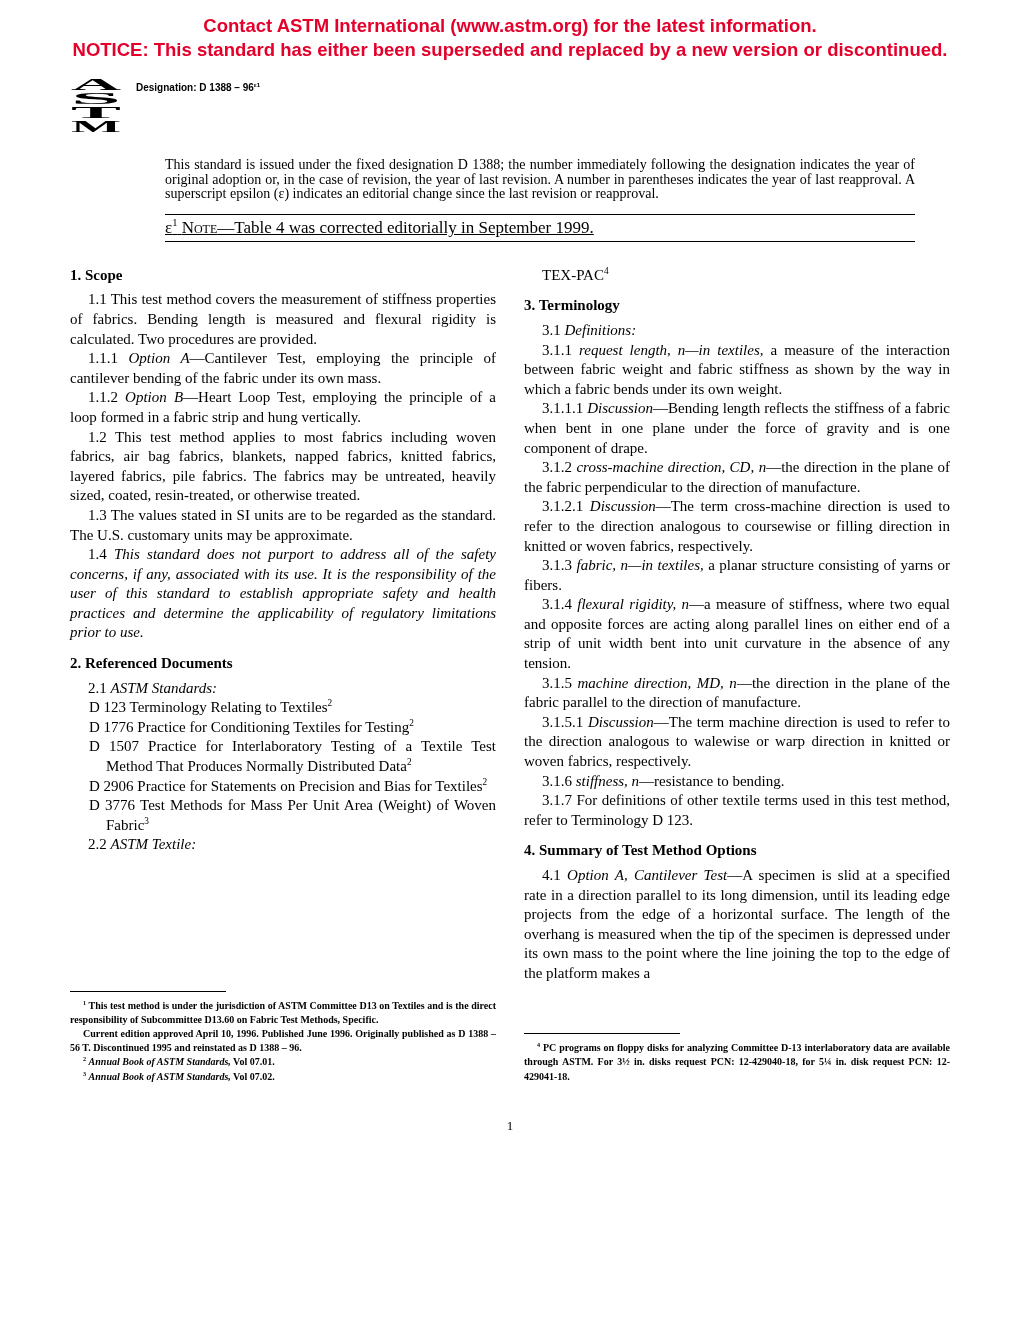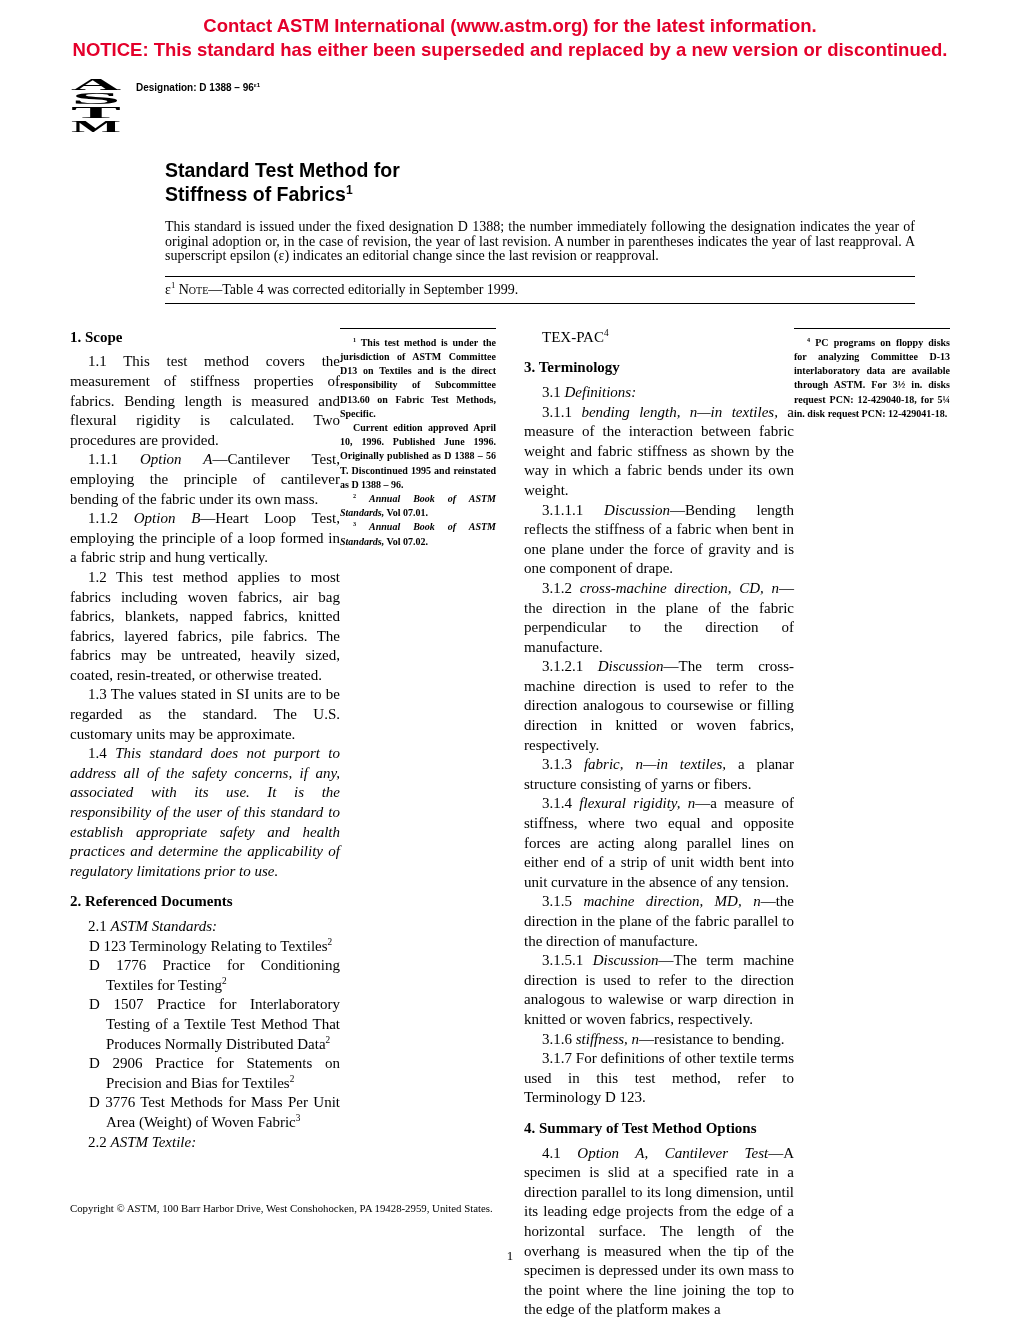--- a/index.html
+++ b/index.html
@@ -23,25 +23,25 @@
   .logo-svg { display:block; }
   .logo-t { font-family:"Liberation Serif", serif; font-weight:bold; font-size:17px; fill:#000; }
   .designation { font-family:"Liberation Sans", sans-serif; font-weight:bold; font-size:10px; padding-top:6px; }
   .sup { vertical-align:super; font-size:0.62em; line-height:0; }
 
   
   .title-block { margin:22px 35px 0 95px; }
   .doc-title { font-family:"Liberation Sans", sans-serif; font-weight:bold; font-size:19.5px; line-height:24px; }
   .issuance { font-size:14px; line-height:14.6px; text-align:justify; margin:14px 0 0; }
   .note-box { border-top:1px solid #000; border-bottom:1px solid #000; margin-top:12px; padding:5px 0 6px; }
-  .note-line { font-size:14px; line-height:15px; }
+  .note-line { font-size:17px; line-height:15px;text-decoration:underline; }
 
   
   .body-cols { display:flex; gap:28px; margin-top:24px; }
-  .col { width:426px; height:818px; display:flex; flex-direction:row; }
+  .col { width:426px; height:818px; display:flex; flex-direction:column; }
   .fn-spacer { flex:1 1 auto; }
 
   .para { font-size:15px; line-height:19.6px; text-align:justify; }
   .t-h { font-weight:bold; margin:11px 0 5px; text-align:left; }
   .col-content > .t-h:first-child { margin-top:0; }
   .t-p { text-indent:18px; }
   .t-li { padding-left:36px; text-indent:-17px; text-align:justify; }
   .t-fn { font-size:10px; line-height:14.2px; text-indent:13px; text-align:justify;font-weight:bold; }
 
   .fn-rule { width:156px; border-top:1px solid #000; margin-bottom:7px; }
@@ -68,24 +68,20 @@
     <svg class="logo-svg" width="52" height="58" viewBox="0 0 52 58">
       <text class="logo-t" x="1" y="14" textLength="50" lengthAdjust="spacingAndGlyphs">A</text>
       <text class="logo-t" x="1" y="28" textLength="50" lengthAdjust="spacingAndGlyphs">S</text>
       <text class="logo-t" x="1" y="42" textLength="50" lengthAdjust="spacingAndGlyphs">T</text>
       <text class="logo-t" x="1" y="56" textLength="50" lengthAdjust="spacingAndGlyphs">M</text>
     </svg>
     <div class="designation"><span>Designation: D 1388 – 96</span><span class="sup">ε1</span></div>
   </div>
 
   <div class="title-block">
-    <div class="doc-title">
-      <div>Standard Test Method for</div>
-      <div><span>Stiffness of Fabrics</span><span class="sup">1</span></div>
-    </div>
     <p class="issuance">This standard is issued under the fixed designation D 1388; the number immediately following the designation indicates the year of original adoption or, in the case of revision, the year of last revision. A number in parentheses indicates the year of last reapproval. A superscript epsilon (ε) indicates an editorial change since the last revision or reapproval.</p>
     <div class="note-box">
       <div class="note-line"><span class="s-n">ε</span><span class="s-sup">1</span><span class="s-n"> </span><span class="s-sc">Note</span><span class="s-n">—Table 4 was corrected editorially in September 1999.</span></div>
     </div>
   </div>
 
   <div class="body-cols">
     <div class="col">
       <div class="col-content">
           <div class="para t-h"><span class="s-n">1. Scope</span></div>
@@ -113,21 +109,21 @@
             <div class="para t-fn"><span class="s-sup">2</span><span class="s-n"> </span><span class="s-i">Annual Book of ASTM Standards,</span><span class="s-n"> Vol 07.01.</span></div>
             <div class="para t-fn"><span class="s-sup">3</span><span class="s-n"> </span><span class="s-i">Annual Book of ASTM Standards,</span><span class="s-n"> Vol 07.02.</span></div>
           </div>
       </div>
     </div>
     <div class="col">
       <div class="col-content">
           <div class="para t-p"><span class="s-n">TEX-PAC</span><span class="s-sup">4</span></div>
           <div class="para t-h"><span class="s-n">3. Terminology</span></div>
           <div class="para t-p"><span class="s-n">3.1 </span><span class="s-i">Definitions:</span></div>
-          <div class="para t-p"><span class="s-n">3.1.1 </span><span class="s-i">bending length, n—in textiles,</span><span class="s-n"> a measure of the interaction between fabric weight and fabric stiffness as shown by the way in which a fabric bends under its own weight.</span></div>
+          <div class="para t-p"><span class="s-n">3.1.1 </span><span class="s-i">request length, n—in textiles,</span><span class="s-n"> a measure of the interaction between fabric weight and fabric stiffness as shown by the way in which a fabric bends under its own weight.</span></div>
           <div class="para t-p"><span class="s-n">3.1.1.1 </span><span class="s-i">Discussion</span><span class="s-n">—Bending length reflects the stiffness of a fabric when bent in one plane under the force of gravity and is one component of drape.</span></div>
           <div class="para t-p"><span class="s-n">3.1.2 </span><span class="s-i">cross-machine direction, CD, n</span><span class="s-n">—the direction in the plane of the fabric perpendicular to the direction of manufacture.</span></div>
           <div class="para t-p"><span class="s-n">3.1.2.1 </span><span class="s-i">Discussion</span><span class="s-n">—The term cross-machine direction is used to refer to the direction analogous to coursewise or filling direction in knitted or woven fabrics, respectively.</span></div>
           <div class="para t-p"><span class="s-n">3.1.3 </span><span class="s-i">fabric, n—in textiles,</span><span class="s-n"> a planar structure consisting of yarns or fibers.</span></div>
           <div class="para t-p"><span class="s-n">3.1.4 </span><span class="s-i">flexural rigidity, n</span><span class="s-n">—a measure of stiffness, where two equal and opposite forces are acting along parallel lines on either end of a strip of unit width bent into unit curvature in the absence of any tension.</span></div>
           <div class="para t-p"><span class="s-n">3.1.5 </span><span class="s-i">machine direction, MD, n</span><span class="s-n">—the direction in the plane of the fabric parallel to the direction of manufacture.</span></div>
           <div class="para t-p"><span class="s-n">3.1.5.1 </span><span class="s-i">Discussion</span><span class="s-n">—The term machine direction is used to refer to the direction analogous to walewise or warp direction in knitted or woven fabrics, respectively.</span></div>
           <div class="para t-p"><span class="s-n">3.1.6 </span><span class="s-i">stiffness, n</span><span class="s-n">—resistance to bending.</span></div>
           <div class="para t-p"><span class="s-n">3.1.7 For definitions of other textile terms used in this test method, refer to Terminology D 123.</span></div>
           <div class="para t-h"><span class="s-n">4. Summary of Test Method Options</span></div>
@@ -136,16 +132,15 @@
       <div class="fn-spacer"></div>
       <div class="fn-block">
         <div class="fn-rule"></div>
         <div>
             <div class="para t-fn"><span class="s-sup">4</span><span class="s-n"> PC programs on floppy disks for analyzing Committee D-13 interlaboratory data are available through ASTM. For 3½ in. disks request PCN: 12-429040-18, for 5¼ in. disk request PCN: 12-429041-18.</span></div>
           </div>
       </div>
     </div>
   </div>
 
-  <div class="copyright">Copyright © ASTM, 100 Barr Harbor Drive, West Conshohocken, PA 19428-2959, United States.</div>
   <div class="page-number">1</div>
 
 </div>
 
 </body></html>

